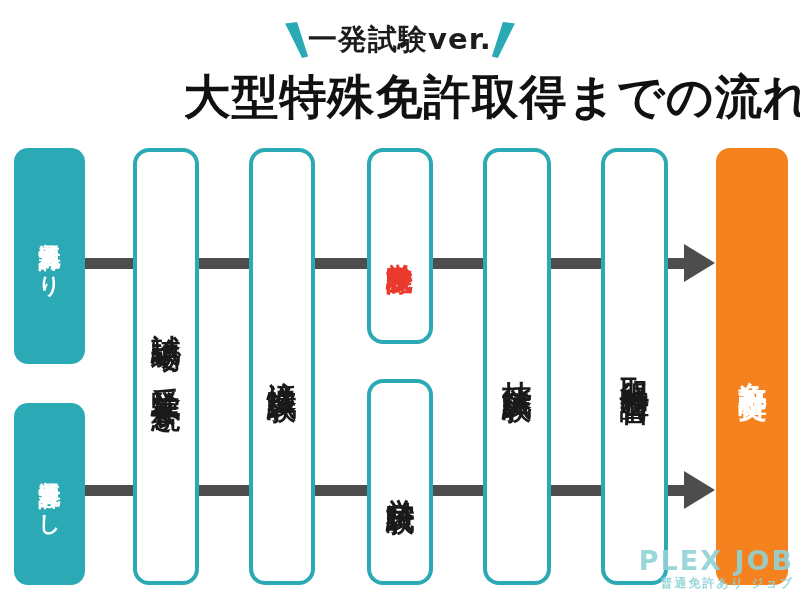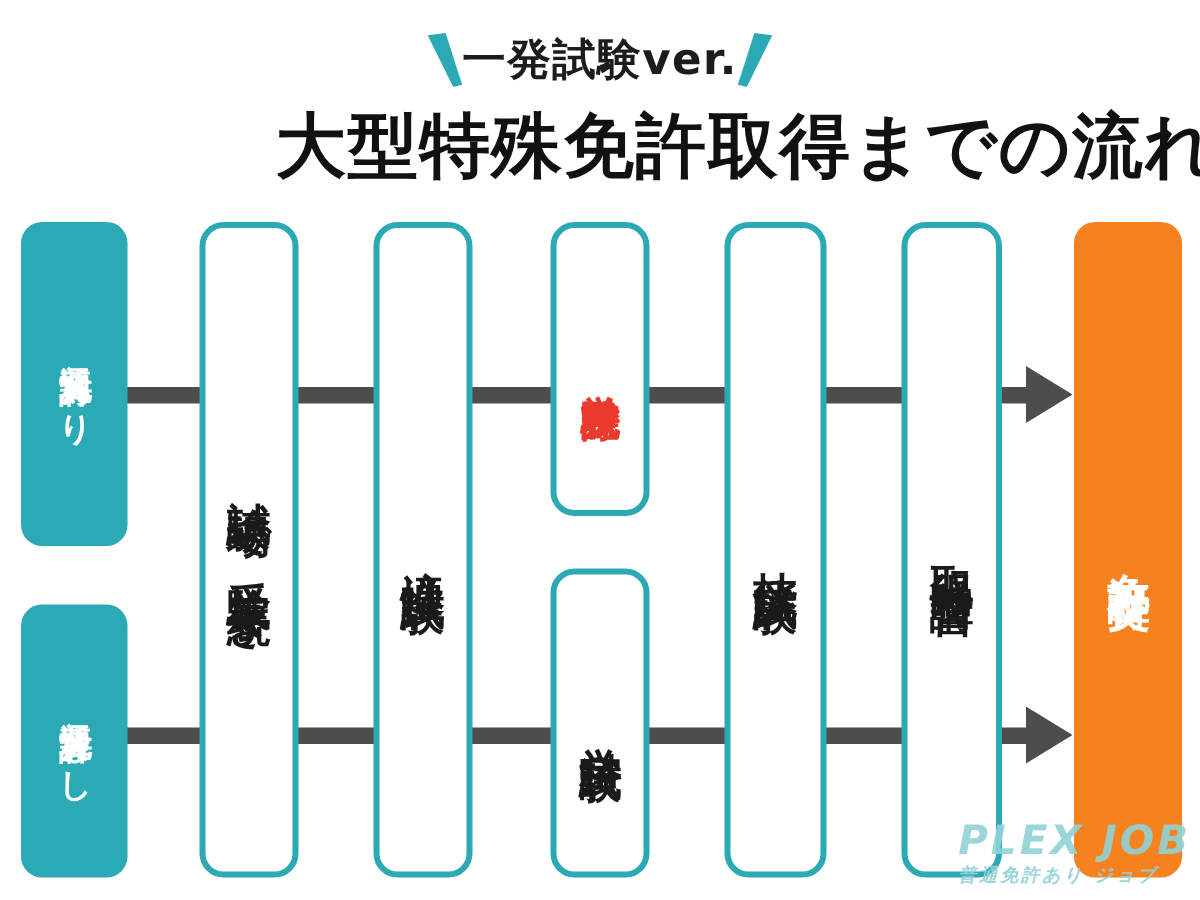--- a/index.html
+++ b/index.html
@@ -62,21 +62,21 @@
   #step-4 { left:483px; top:148px; width:68px; height:437px; }
   #step-5 { left:601px; top:148px; width:67px; height:437px; }
 
   .end-node { background:#F6821F; border-radius:14px; color:#fff; }
   .end-node .vtext { font-size:28px; letter-spacing:3px; }
   #end { left:716px; top:148px; width:72px; height:437px; }
 
   
   .watermark {
     position:absolute; right:6px; bottom:8px; z-index:3;
-    text-align:left; pointer-events:none;font-style:italic;
+    text-align:right; pointer-events:none;
   }
   .wm-logo {
     font-size:27px; font-weight:800; letter-spacing:2px; line-height:1.05;
     color:rgba(143,210,214,0.9);
   }
   .wm-sub {
     font-size:12px; font-weight:700; letter-spacing:2px;
     color:rgba(143,210,214,0.9);
   }
 </style>

